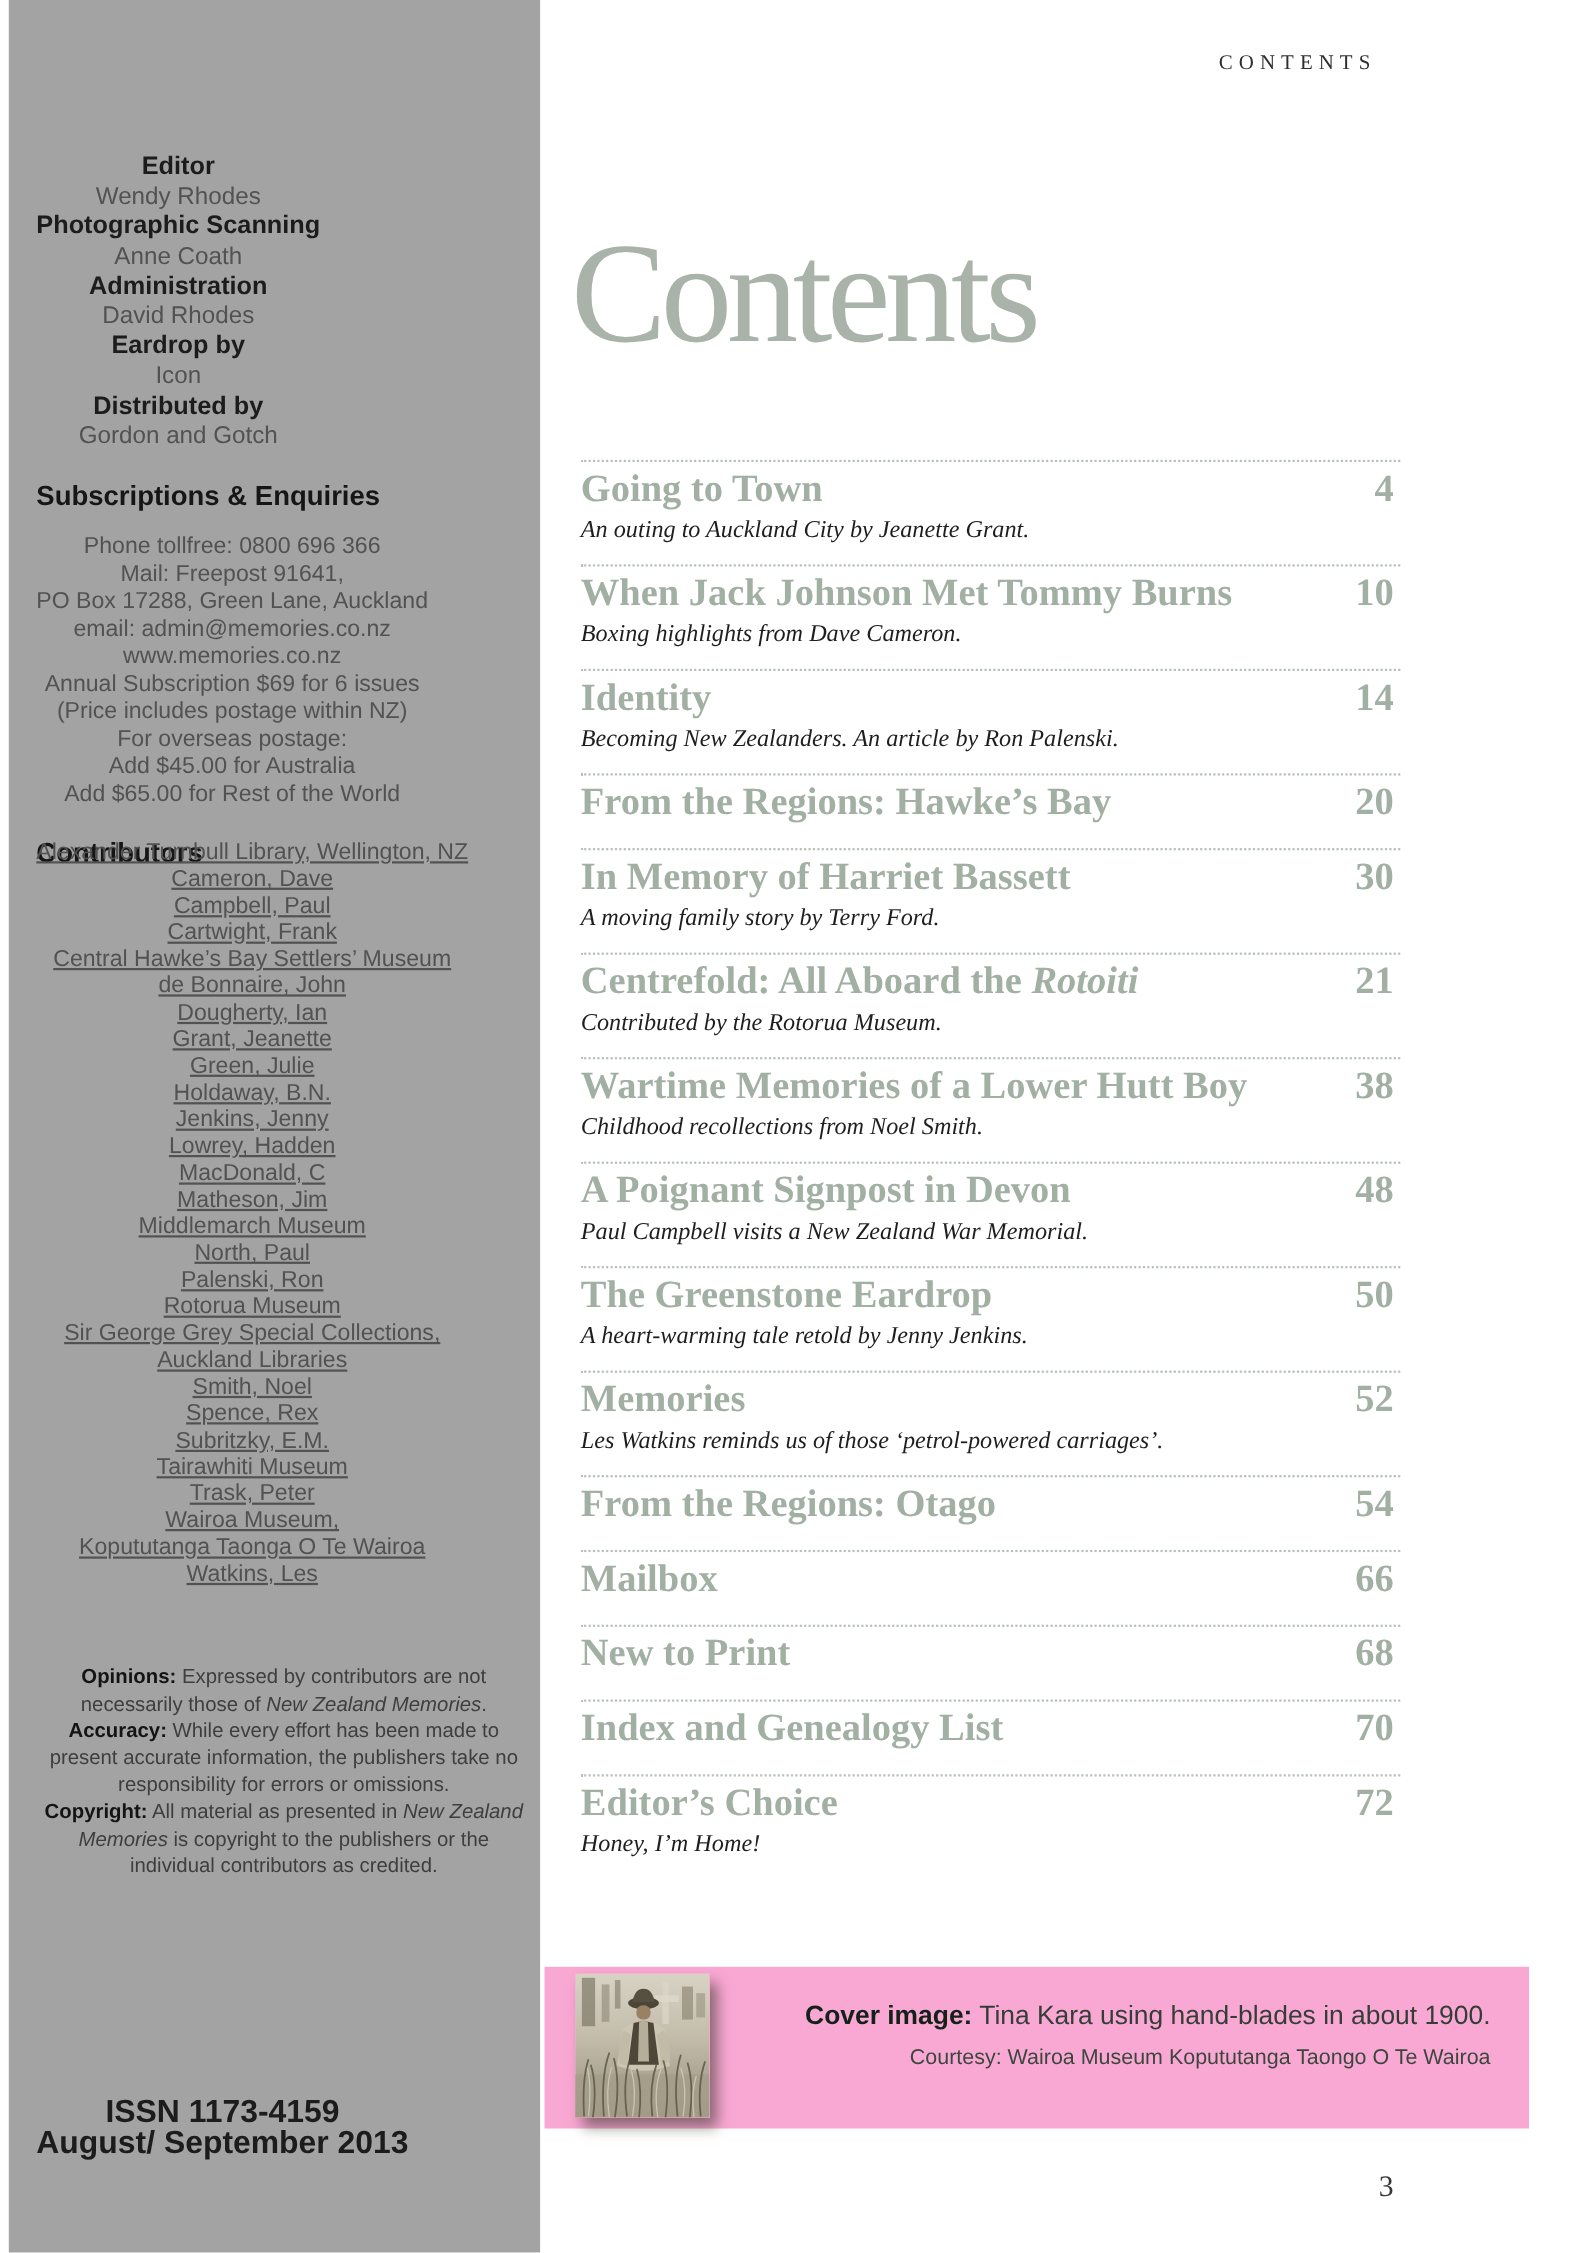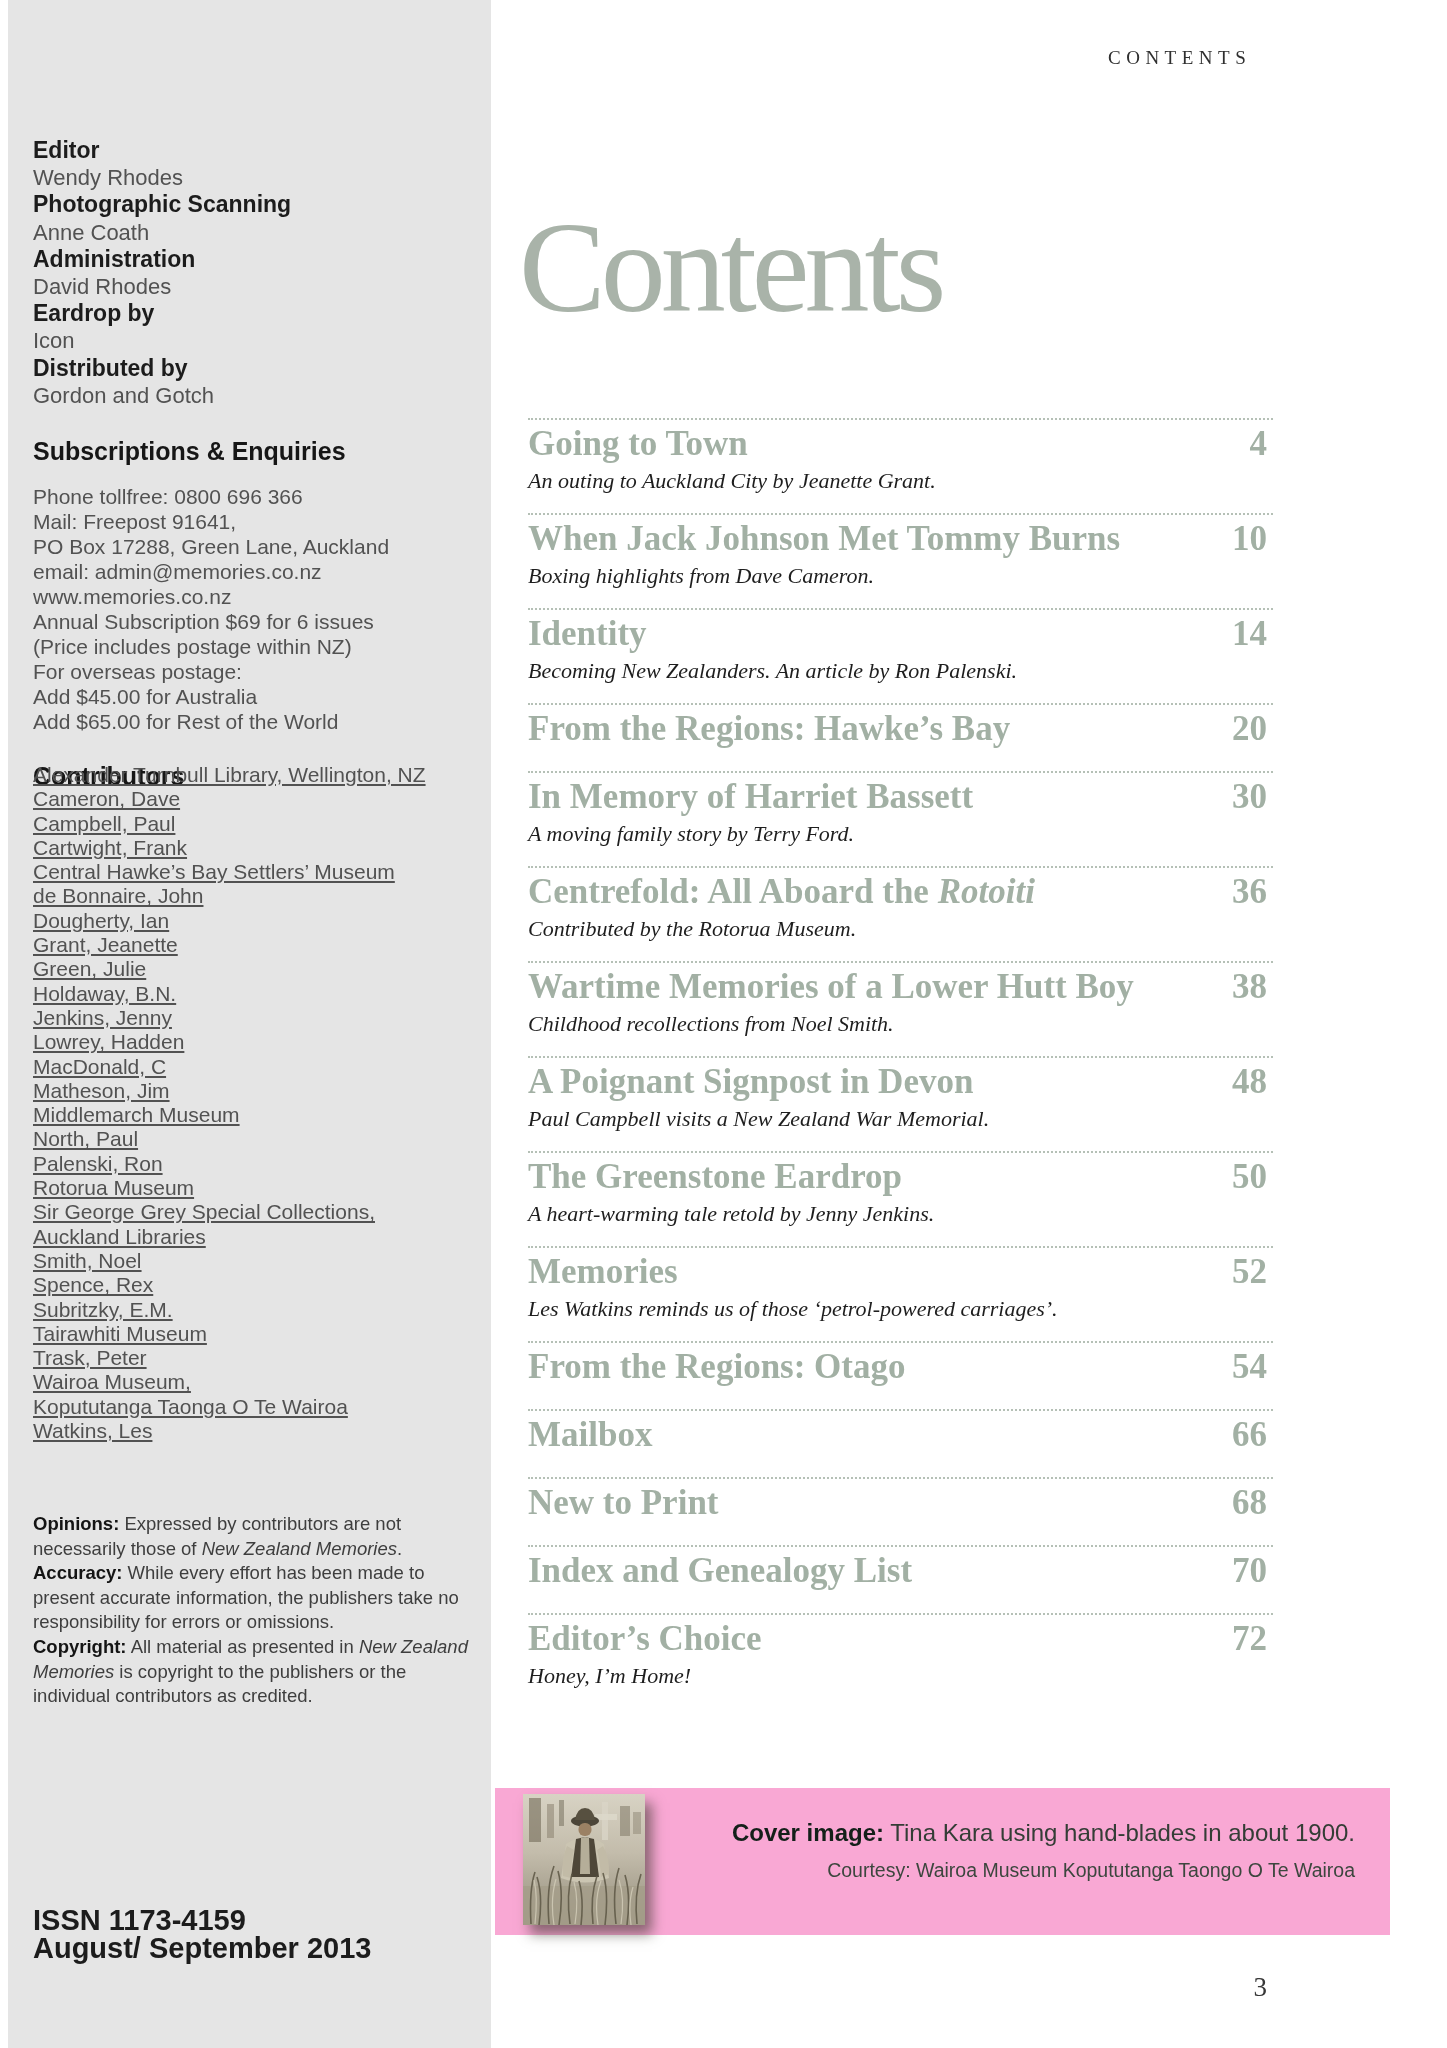--- a/index.html
+++ b/index.html
@@ -4,21 +4,22 @@
 <style>
   html,body { margin:0; padding:0; background:#ffffff; }
   .page {
     position:relative; width:1447px; height:2048px; background:#ffffff;
     font-family:"Liberation Sans", "DejaVu Sans", sans-serif; overflow:hidden;
   }
 
   
   .sidebar {
     position:absolute; left:8px; top:0; width:483px; height:2048px;
-    background:#e5e5e5;
+    background:#a3a3a3;
+    text-align:center;
   }
   .sb-block { position:absolute; left:25px; }
   .staff { top:137px; line-height:27.2px; }
   .staff .role { font-weight:bold; font-size:23px; color:#1c1c1c; }
   .staff .name { font-size:22px; color:#525252; }
   .sb-h { font-weight:bold; font-size:25px; color:#161616; }
   .subs-h { top:437px; }
   .sb-lines { white-space:pre-line; font-size:21px; color:#525252; }
   .subs-lines { top:484px; line-height:25px; }
   .contrib-h { top:762px; }
@@ -189,21 +190,21 @@
       <div class="toc-row">
           <span class="toc-title">In Memory of Harriet Bassett</span>
           <span class="toc-page">30</span>
         </div>
       <div class="toc-sub">A moving family story by Terry Ford.</div>
     </div>
 
     <div class="toc-entry">
       <div class="toc-row">
           <span class="toc-title"><span>Centrefold:  All Aboard the </span><em>Rotoiti</em></span>
-          <span class="toc-page">36</span>
+          <span class="toc-page">21</span>
         </div>
       <div class="toc-sub">Contributed by the Rotorua Museum.</div>
     </div>
 
     <div class="toc-entry">
       <div class="toc-row">
           <span class="toc-title">Wartime Memories of a Lower Hutt Boy</span>
           <span class="toc-page">38</span>
         </div>
       <div class="toc-sub">Childhood recollections from Noel Smith.</div>

